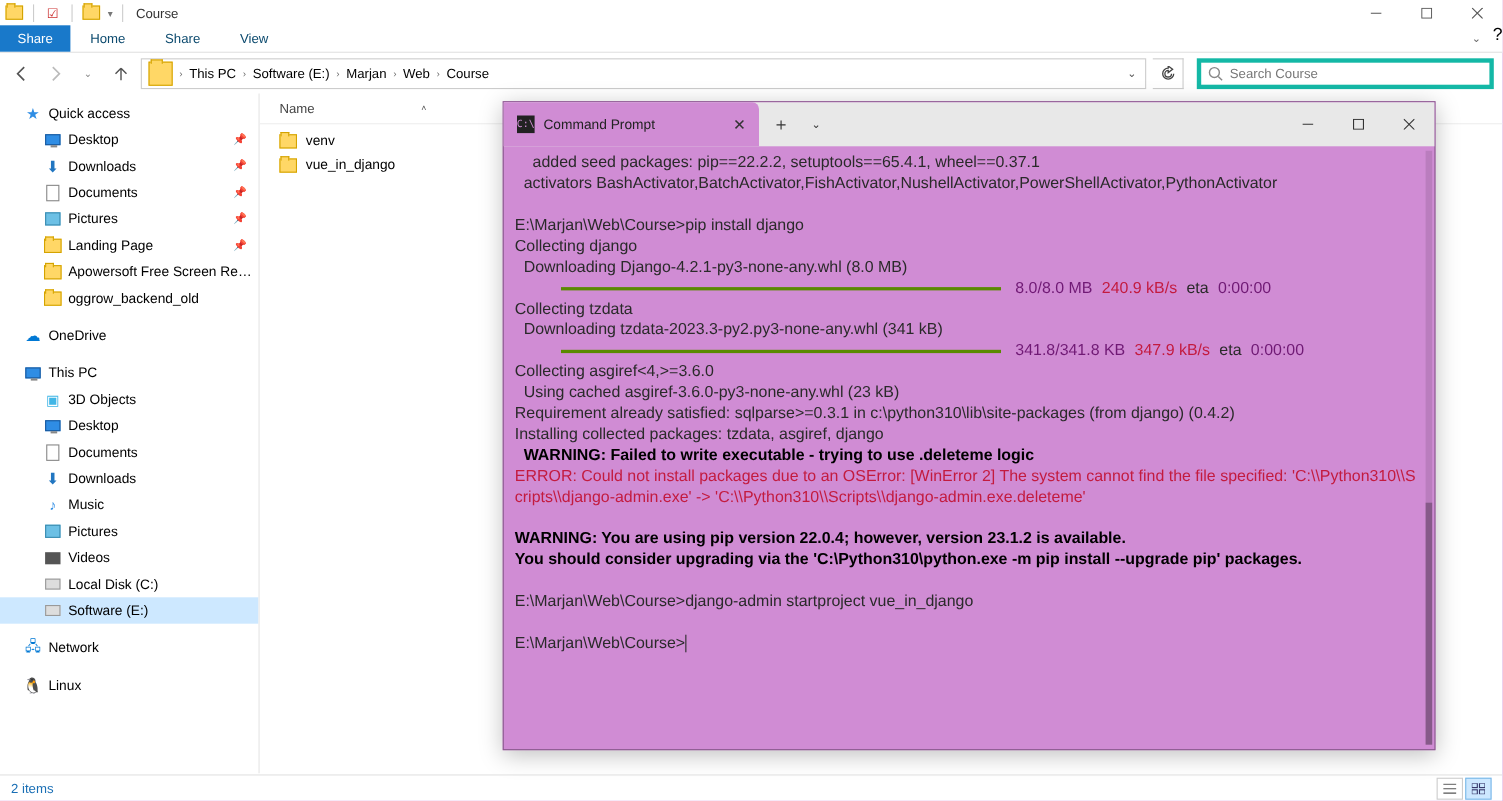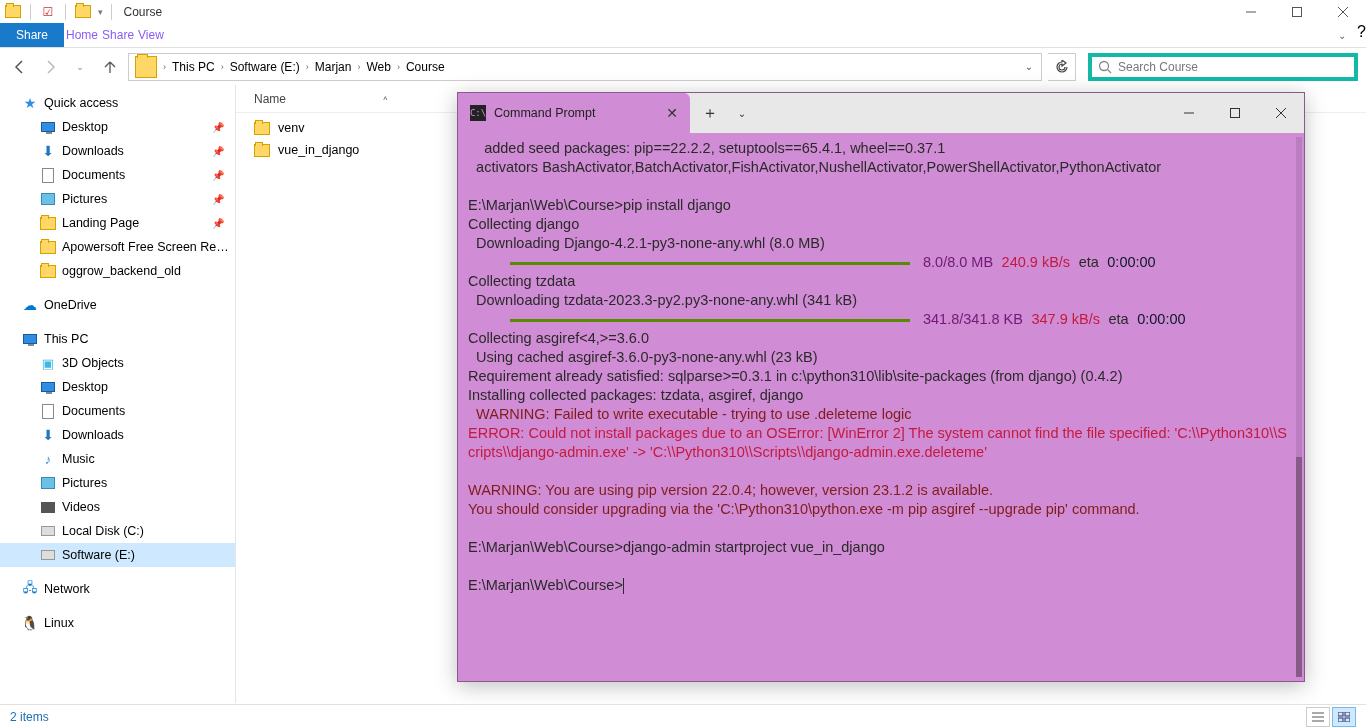--- a/index.html
+++ b/index.html
@@ -11,21 +11,21 @@
 .titlebar .qat .icon { width: 18px; height: 18px; display: flex; align-items: center; justify-content: center; }
 .titlebar .divider { width: 1px; height: 16px; background: #ccc; margin: 0 4px; }
 .titlebar .title { padding-left: 4px; }
 .titlebar .spacer { flex: 1; }
 .titlebar .winbtn { width: 46px; height: 23px; display: flex; align-items: center; justify-content: center; color: #555; }
 .titlebar .winbtn svg { width: 10px; height: 10px; }
 .qat .dropdown-caret { font-size:9px; color:#777; margin-left:2px;}
 
 
 .ribbon { height: 25px; background: #fff; display: flex; align-items: stretch; border-bottom: 1px solid #e1e1e1; }
-.ribbon .tab { padding: 0 2px; font-size: 12px; display: flex; align-items: center; color: #8b5cf6; }
+.ribbon .tab { padding: 0 18px; font-size: 12px; display: flex; align-items: center; color: #0c4a6e; }
 .ribbon .tab.file { background: #1979ca; color: #fff; padding: 0 16px; }
 .ribbon .spacer { flex: 1; }
 .ribbon .caret { width: 30px; display:flex; align-items:center; justify-content:center; color:#666; font-size:10px;}
 
 
 .navrow { height: 37px; display: flex; align-items: center; padding: 4px 8px; gap: 6px; }
 .navrow .navbtn { width: 24px; height: 24px; display: flex; align-items: center; justify-content: center; color: #888; }
 .navrow .navbtn.enabled { color: #333; }
 .addressbar { flex: 1; height: 28px; border: 1px solid #ccc; display: flex; align-items: center; padding: 0 2px; }
 .addressbar .foldericon { width: 22px; height: 22px; background: #ffd766; border: 1px solid #d4a300; margin: 0 4px; position:relative; }
@@ -79,22 +79,22 @@
 .term-tab { width: 232px; background: #d08cd4; display: flex; align-items: center; padding: 0 12px; font-size: 12.5px; color: #222; gap: 8px; border-top-right-radius: 6px;}
 .term-tab .tabicon { width:16px; height:16px; background:#222; display:flex; align-items:center; justify-content:center; font-size:9px; color:#d08cd4; font-family:monospace;}
 .term-tab .close { margin-left:auto; font-size:14px; color:#333;}
 .term-titlebar .newtab { width: 40px; display:flex; align-items:center; justify-content:center; font-size:16px; color:#333;}
 .term-titlebar .tabdrop { width: 24px; display:flex; align-items:center; justify-content:center; font-size:10px; color:#333;}
 .term-titlebar .spacer { flex:1; }
 .term-titlebar .wbtn { width: 46px; display:flex; align-items:center; justify-content:center; color:#333;}
 .term-body { flex: 1; padding: 6px 10px 4px 10px; font-family: "Cascadia Mono", Consolas, monospace; font-size: 14.5px; line-height: 19px; color: #2a2a2a; overflow: hidden; white-space: pre-wrap; word-break: break-all;}
 .term-body .g { color: #701a75; }
 .term-body .r { color: #c31b3f; margin-top: 26px; }
-.term-body .y { color: #7f1d1d; }
-.term-body .c { color: #0f172a; }
+.term-body .y { color: #000000; font-weight: bold; }
+.term-body .c { color: #701a75; }
 .progress { display:inline-block; width:400px; height:3px; background:#5a8a00; vertical-align:middle; margin-right:4px;}
 .cursor { display:inline-block; width:1px; height:16px; background:#2a2a2a; vertical-align:middle;}
 .term-scroll { position:absolute; right:2px; top:44px; width:6px; height:540px; background:rgba(0,0,0,0.1);}
 .term-scroll .thumb { width:6px; height:220px; background:rgba(0,0,0,0.28); position:absolute; bottom:0;}
 
 
 .statusbar { position: absolute; bottom: 0; left: 0; right: 0; height: 24px; border-top: 1px solid #e1e1e1; display: flex; align-items: center; font-size: 12px; color: #1a6fb5; padding: 0 10px;}
 .statusbar .spacer { flex:1; }
 .statusbar .viewbtn { width: 24px; height: 20px; border: 1px solid #ccc; margin-left: 2px; display:flex; align-items:center; justify-content:center; color:#555;}
 .statusbar .viewbtn.active { background:#cde8ff; border-color:#7ab8e8;}
@@ -376,21 +376,21 @@
 <span>  Downloading tzdata-2023.3-py2.py3-none-any.whl (341 kB)</span>
      <span class="progress"></span> <span class="g">341.8/341.8 KB</span> <span class="r">347.9 kB/s</span> <span>eta</span> <span class="c">0:00:00</span>
 <span>Collecting asgiref&lt;4,&gt;=3.6.0</span>
 <span>  Using cached asgiref-3.6.0-py3-none-any.whl (23 kB)</span>
 <span>Requirement already satisfied: sqlparse&gt;=0.3.1 in c:\python310\lib\site-packages (from django) (0.4.2)</span>
 <span>Installing collected packages: tzdata, asgiref, django</span>
 <span class="y">  WARNING: Failed to write executable - trying to use .deleteme logic</span>
 <span class="r">ERROR: Could not install packages due to an OSError: [WinError 2] The system cannot find the file specified: 'C:\\Python310\\Scripts\\django-admin.exe' -&gt; 'C:\\Python310\\Scripts\\django-admin.exe.deleteme'</span>
 
 <span class="y">WARNING: You are using pip version 22.0.4; however, version 23.1.2 is available.</span>
-<span class="y">You should consider upgrading via the 'C:\Python310\python.exe -m pip asgiref --upgrade pip' command.</span>
+<span class="y">You should consider upgrading via the 'C:\Python310\python.exe -m pip install --upgrade pip' packages.</span>
 
 <span>E:\Marjan\Web\Course&gt;</span><span>django-admin startproject vue_in_django</span>
 
 <span>E:\Marjan\Web\Course&gt;</span><span class="cursor"></span></div>
   <div class="term-scroll">
       <div class="thumb"></div>
     </div>
 </div>
 
 <div class="statusbar">

